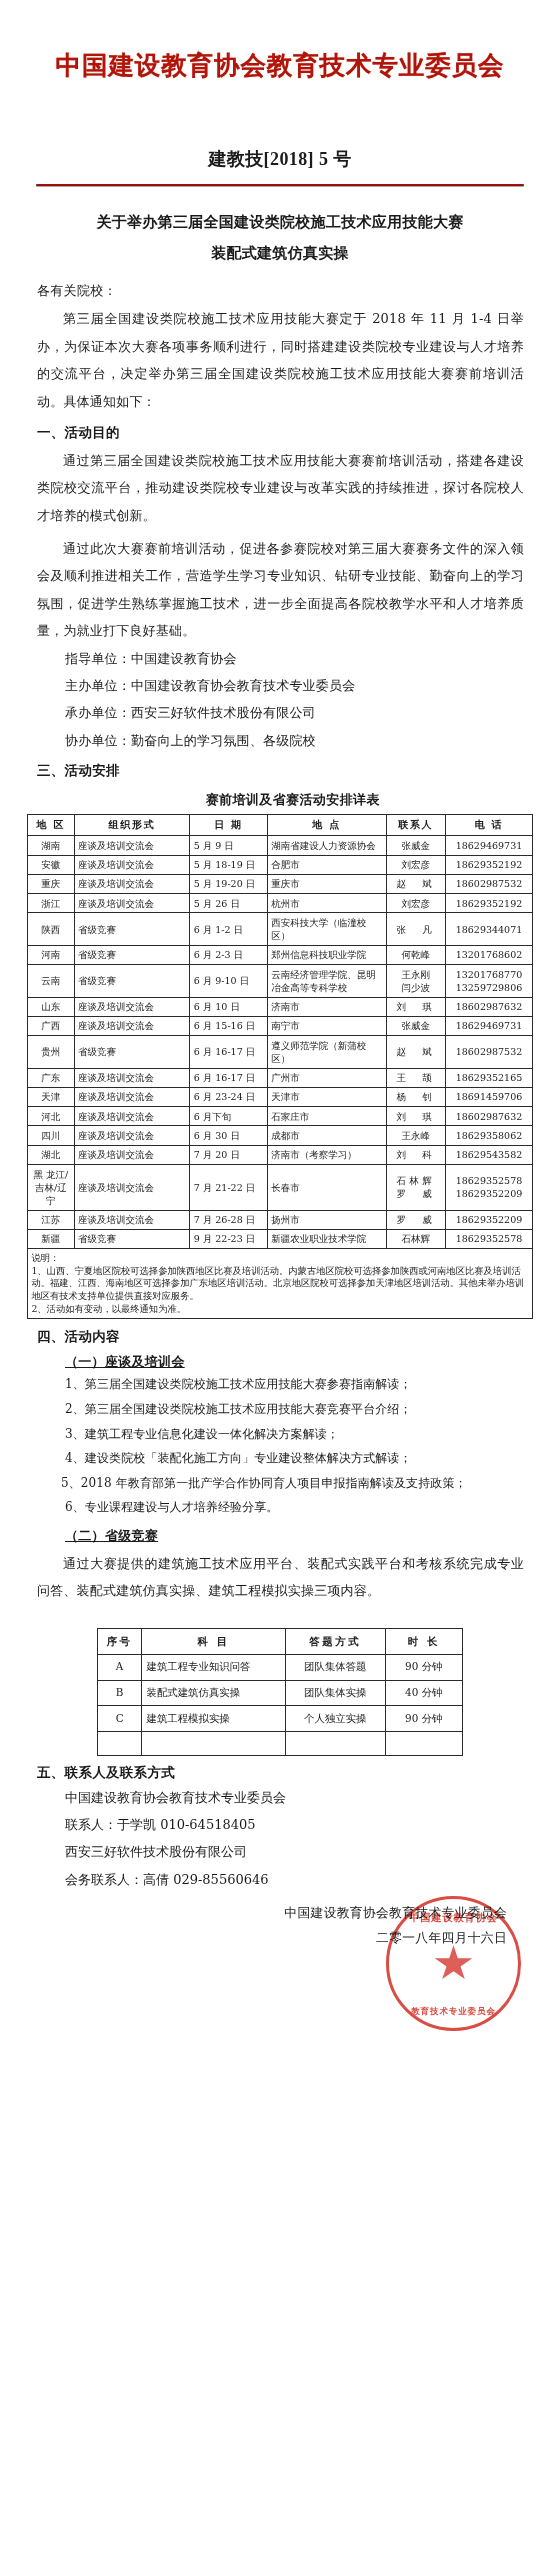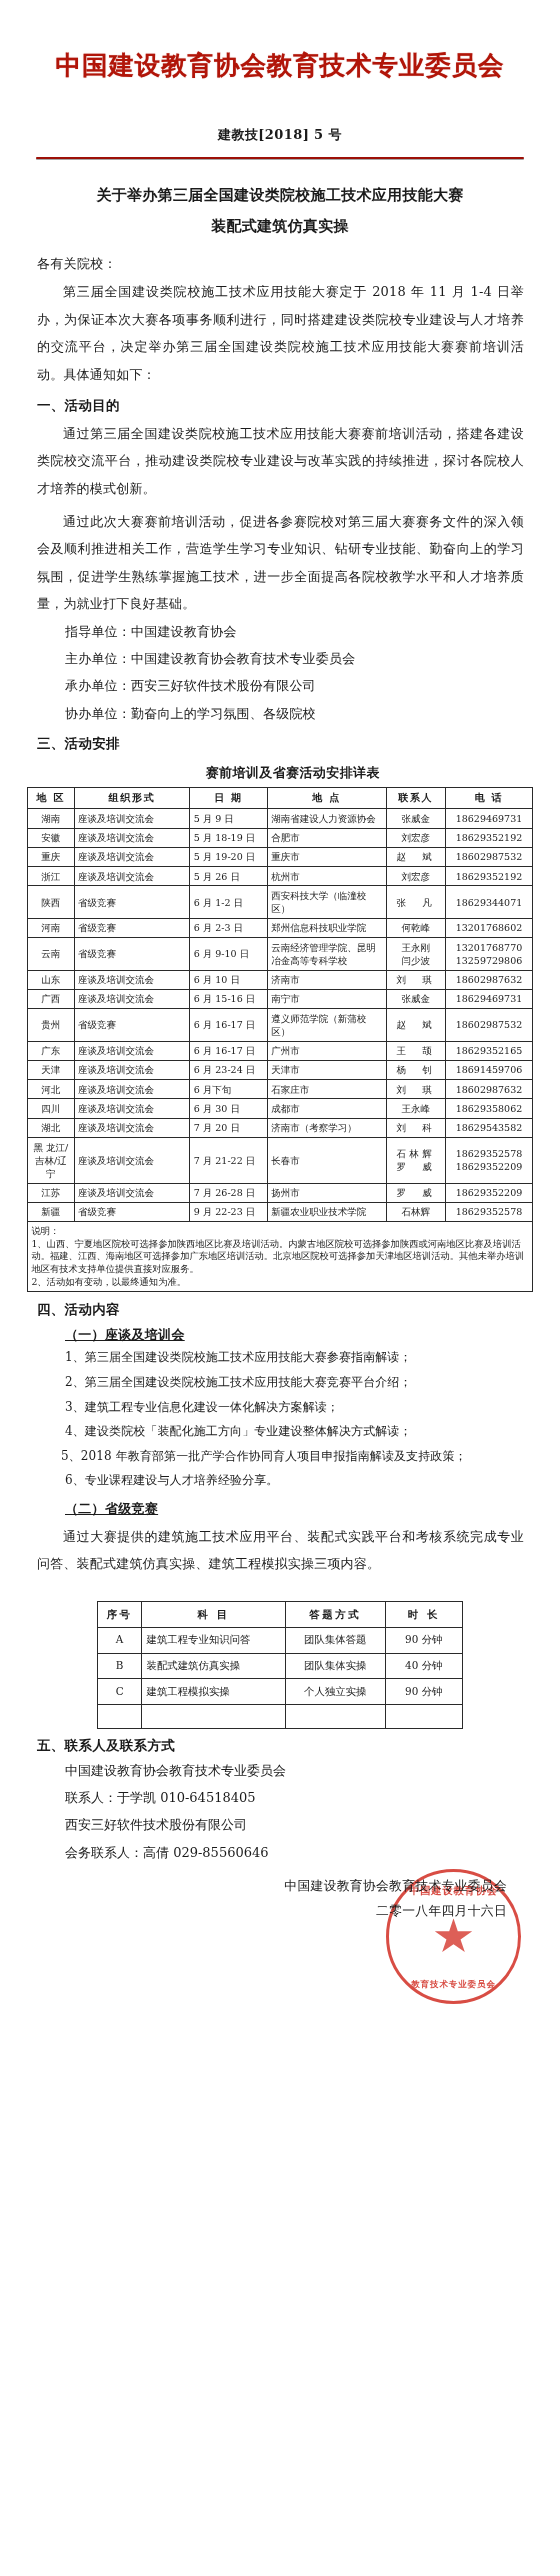--- a/index.html
+++ b/index.html
@@ -26,24 +26,25 @@
     font-weight:bold;
     font-size:25.5px;
     letter-spacing:0.9px;
     padding-top:51px;
     line-height:1.1;
     font-family:"DejaVu Serif","Liberation Serif",serif;
     text-shadow:0 0 0.9px rgba(177,21,9,.55);
   }
   .doc-number{
     text-align:center;
-    font-size:13px;
-    font-weight:bold;
-    margin-top:47px;
+    font-size:18px;
+    font-weight:bold;
+    margin-top:68px;
     letter-spacing:0.4px;
+    font-family:Liberation Serif, serif;
   }
   .red-rule{
     margin:12.8px 36px 0 36px;
     height:2.6px;
     background:#9d1007;
     border-radius:0.9px;
     box-shadow:0 0.9px 0 rgba(0,0,0,.35);
   }
 
   

